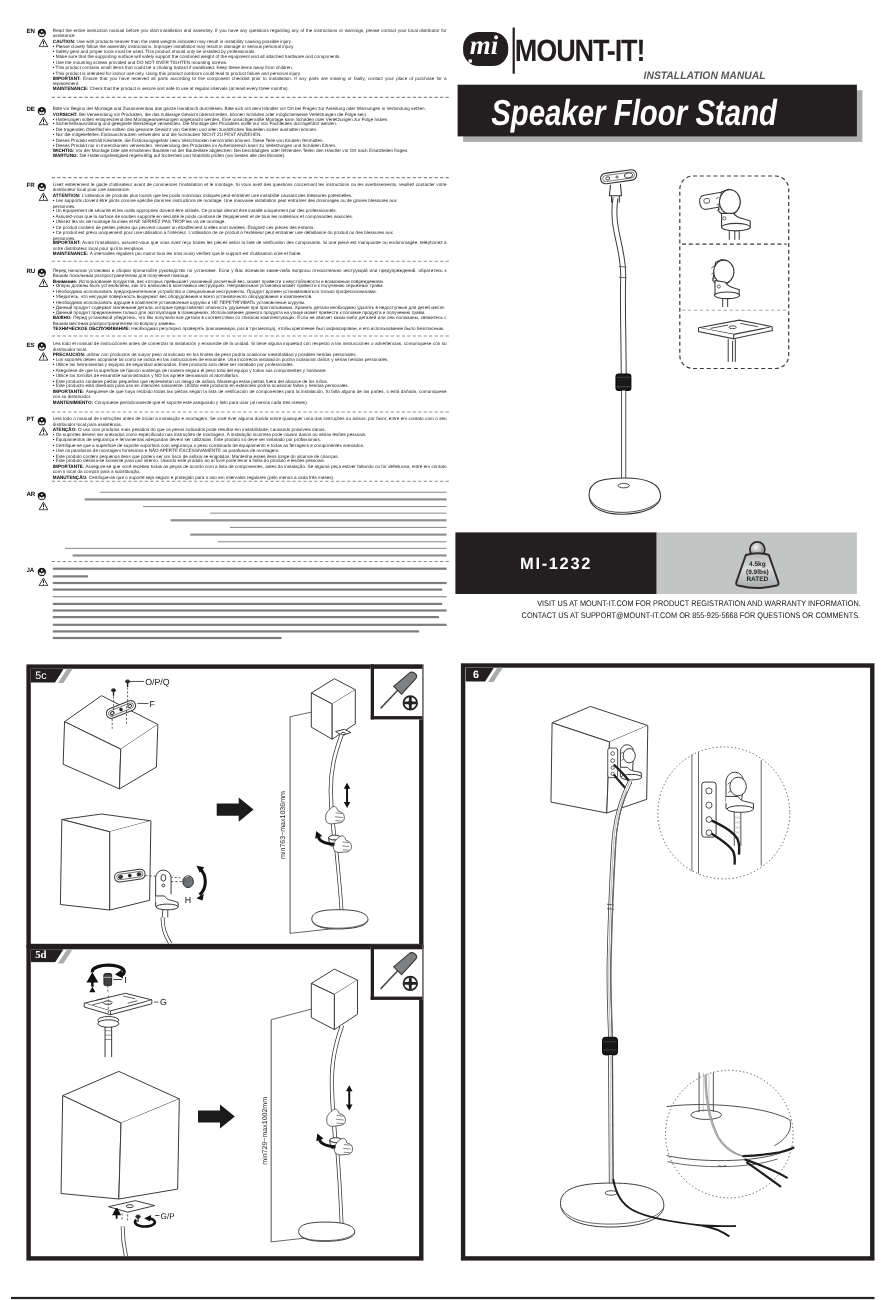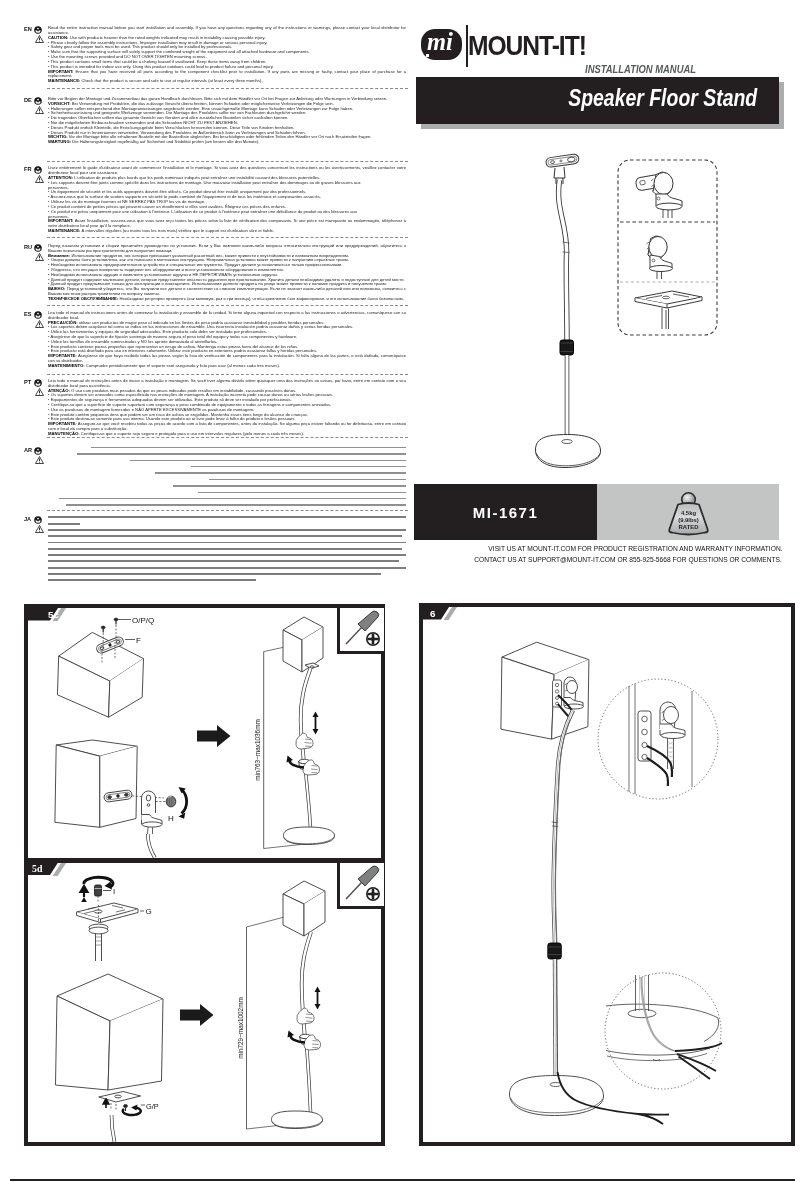--- a/index.html
+++ b/index.html
@@ -226,21 +226,21 @@
 <div class="abs" style="left:466px;top:25px;width:1.6px;height:42px;background:#231f20;"></div>
 
 <div class="abs" style="left:468px;top:30px;width:180px;font-size:28px;font-weight:bold;color:#231f20;letter-spacing:-1.2px;transform:scaleX(0.88);transform-origin:0 0;">MOUNT-IT!</div>
 
 <div class="abs" style="left:578px;top:63.5px;width:200px;font-size:10px;font-weight:bold;font-style:italic;color:#57585a;"><span style="display:inline-block;transform:scaleX(0.94);transform-origin:100% 0;">INSTALLATION MANUAL</span></div>
 
 <div class="abs" style="left:421px;top:82px;width:363px;height:47px;background:#aaacae;"></div>
 
 <div class="abs" style="left:416px;top:77px;width:363px;height:47px;background:#231f20;"></div>
 
-<div class="abs" style="left:416px;top:84px;width:363px;text-align:right;font-size:24px;font-weight:bold;font-style:italic;color:#fff;"><span style="display:inline-block;transform:scaleX(0.81);transform-origin:50% 0;letter-spacing:0;">Speaker Floor Stand</span></div>
+<div class="abs" style="left:416px;top:84px;width:363px;text-align:left;font-size:33px;font-weight:bold;font-style:italic;color:#fff;"><span style="display:inline-block;transform:scaleX(0.81);transform-origin:50% 0;letter-spacing:0;">Speaker Floor Stand</span></div>
 
 <svg class="abs" style="left:410px;top:140px;" width="392" height="340" viewBox="0 0 392 340" fill="none" stroke="#333" stroke-width="1">
 
   <g transform="rotate(-8 152 21.5)">
     <rect x="136" y="16" width="33" height="9.5" rx="4.7" fill="#fff" stroke="#333"></rect>
     <rect x="138" y="18" width="29" height="5.5" rx="2.7" fill="#fff" stroke="#555" stroke-width="0.65"></rect>
     <ellipse cx="142.5" cy="20.8" rx="1.9" ry="1.4" stroke="#333" stroke-width="0.8"></ellipse>
     <ellipse cx="161.5" cy="20.8" rx="3.8" ry="2.3" stroke="#333" stroke-width="0.8"></ellipse>
     <ellipse cx="151" cy="20.8" rx="1.1" ry="0.9" stroke="#333" stroke-width="0.7"></ellipse>
   </g>
@@ -291,21 +291,21 @@
   <g stroke="#3a3a3a" stroke-width="1">
     <path d="M225 158 L262 151 L292 157 L257 164 Z" fill="#fff"></path>
     <path d="M225 158 L225 161.5 L257 168 L257 164 M292 157 L292 160.5 L257 168" fill="#fff"></path>
     <path d="M236 158.5 L252 155.5 M263 154 L279 157" stroke-width="0.8"></path>
     <ellipse cx="256" cy="157.5" rx="3.4" ry="1.3" stroke-width="0.8"></ellipse>
     <path d="M252 168 V 189 M258.5 168.5 V 189 M256 170 V 189" stroke-width="0.9"></path>
   </g>
 </svg>
 
 <div class="abs" style="left:414px;top:484px;width:183px;height:56px;background:#231f20;">
-  <div class="abs" style="left:0;top:20px;width:100%;text-align:center;font-size:15px;font-weight:bold;color:#fff;letter-spacing:1.5px;">MI-1671</div>
+  <div class="abs" style="left:0;top:20px;width:100%;text-align:center;font-size:15px;font-weight:bold;color:#fff;letter-spacing:1.5px;">MI-1232</div>
 </div>
 
 <div class="abs" style="left:597px;top:484px;width:182px;height:56px;background:#c3c4c4;"></div>
 
 <svg class="abs" style="left:660px;top:488px;" width="56" height="50" viewBox="0 0 56 50">
   <defs>
     <radialGradient id="ballg" cx="40%" cy="35%">
           <stop offset="0%" stop-color="#f2f2f2"></stop>
           <stop offset="100%" stop-color="#9c9ea0"></stop>
         </radialGradient>
@@ -323,21 +323,21 @@
 </svg>
 
 <div class="abs" style="left:482px;top:544px;width:341px;text-align:center;font-size:7.4px;color:#111;transform:scaleX(0.9);transform-origin:0 0;">VISIT US AT MOUNT-IT.COM FOR PRODUCT REGISTRATION AND WARRANTY INFORMATION.</div>
 
 <div class="abs" style="left:471px;top:554.8px;width:349px;text-align:center;font-size:7.4px;color:#111;transform:scaleX(0.9);transform-origin:0 0;">CONTACT US AT SUPPORT@MOUNT-IT.COM OR 855-925-5668 FOR QUESTIONS OR COMMENTS.</div>
 
 <div class="abs" style="left:24px;top:604px;width:353px;height:250px;border:4px solid #231f20;"></div>
 
 <div class="abs" style="left:28px;top:608px;width:30px;height:12.5px;background:#231f20;clip-path:polygon(0 0,100% 0,calc(100% - 8px) 100%,0 100%);"></div>
 <div class="abs" style="left:56.5px;top:608px;width:4.5px;height:12.5px;background:#a9abad;transform:skewX(-33deg);"></div>
-<div class="abs" style="left:32px;top:608.5px;font-size:9.8px;font-weight:bold;color:#fff;margin-left:16px;">5c</div>
+<div class="abs" style="left:32px;top:608.5px;font-size:9.8px;font-weight:normal;color:#fff;">5c</div>
 
 <div class="abs" style="left:337px;top:604px;width:44px;height:43px;background:#fff;border-left:3.5px solid #231f20;border-bottom:3.5px solid #231f20;border-top:4px solid #231f20;">
 <svg width="44" height="43" viewBox="0 0 44 43">
         <g>
           <path d="M6 36 L22 19" stroke="#4c4c4c" stroke-width="1.4"></path>
           <path d="M18 16 L25 23 L38 9 Q40 6 37 4 Q34 2 32 4 Z" fill="#7e8082" stroke="#3a3a3a" stroke-width="1"></path>
           <circle cx="33" cy="31" r="6.2" fill="none" stroke="#222" stroke-width="1.6"></circle>
           <path d="M33 25.4 V36.6 M27.4 31 H38.6" stroke="#222" stroke-width="2.6"></path>
           <circle cx="33" cy="31" r="2.1" fill="#222"></circle>
         </g>

